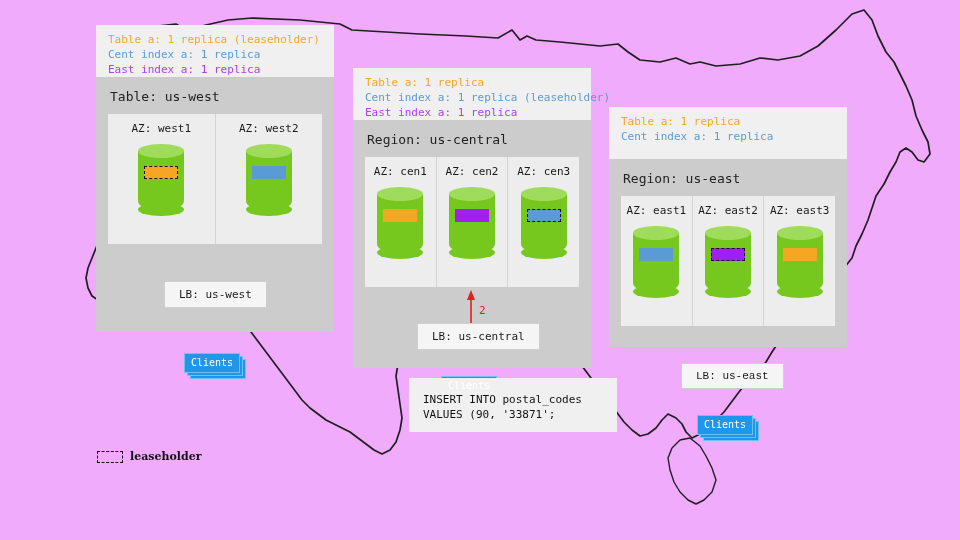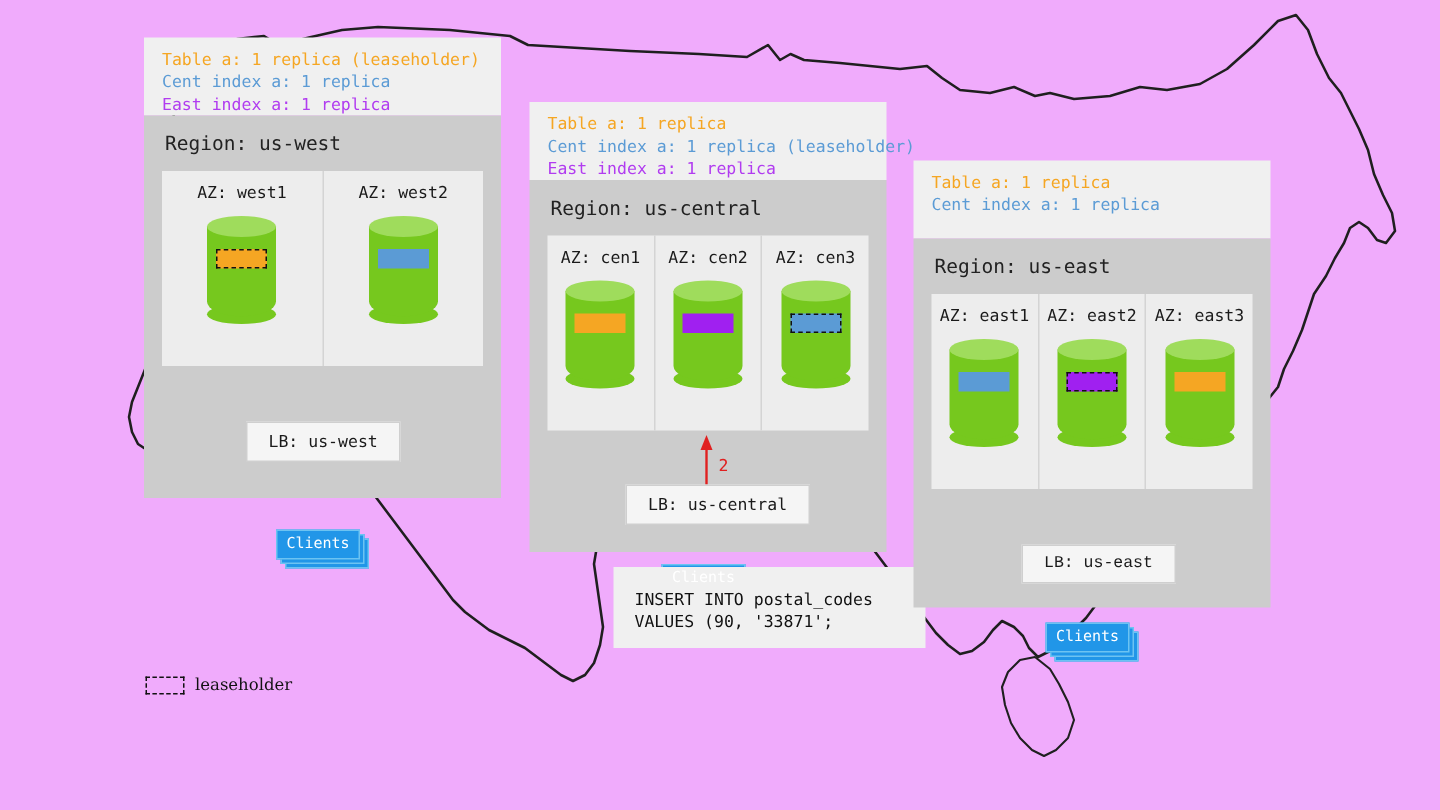--- a/index.html
+++ b/index.html
@@ -168,20 +168,21 @@
     color: #e02020;
     font-family: "DejaVu Sans Mono", "Liberation Mono", monospace;
   }
 
   
   .key {
     position: absolute;
     display: flex;
     align-items: center;
     gap: 7px;
+    font-weight: bold;
   }
   .key-swatch {
     width: 26px; height: 12px;
     border: 1.6px dashed #111111;
     box-sizing: border-box;
     background: transparent;
   }
   .key-label {
     font-size: 11px;
     color: #111111;
@@ -227,21 +228,21 @@
              L696,504 L688,500 L680,492 L674,482 L670,470 L668,458 L672,448 L680,440 Z" fill="none" stroke="#1f1f1f" stroke-width="1.4" stroke-linejoin="round"></path>
   </svg>
 
   <div class="cluster" style="left:96px; top:25px; width:238px;">
     <div class="legend-box" style="height:52px;">
       <div class="legend-line lg-table">Table a: 1 replica (leaseholder)</div>
       <div class="legend-line lg-cent">Cent index a: 1 replica</div>
       <div class="legend-line lg-east">East index a: 1 replica</div>
     </div>
     <div class="region-box" style="height:255px;">
-      <div class="region-title">Region: us-west</div>
+      <div class="region-title">Table: us-west</div>
       <div class="az-row" style="height:130px;">
         <div class="az-cell">
           <div class="az-label">AZ: west1</div>
           <div class="cyl">
             <div class="cyl-bottom"></div>
             <div class="cyl-body"></div>
             <div class="cyl-top"></div>
             <div class="repl lease" style="background:#f5a623;"></div>
           </div>
         </div>
@@ -319,21 +320,21 @@
     </div>
     <div class="sql-box" style="left:56px; top:310px; width:182px;">INSERT INTO postal_codes
 VALUES (90, '33871';</div>
   </div>
 
   <div class="cluster" style="left:609px; top:107px; width:238px;">
     <div class="legend-box" style="height:52px;">
       <div class="legend-line lg-table">Table a: 1 replica</div>
       <div class="legend-line lg-cent">Cent index a: 1 replica</div>
     </div>
-    <div class="region-box" style="height:246px;">
+    <div class="region-box" style="height:188px;">
       <div class="region-title">Region: us-east</div>
       <div class="az-row" style="height:130px;">
         <div class="az-cell">
           <div class="az-label">AZ: east1</div>
           <div class="cyl">
             <div class="cyl-bottom"></div>
             <div class="cyl-body"></div>
             <div class="cyl-top"></div>
             <div class="repl" style="background:#5b9bd5;"></div>
           </div>

